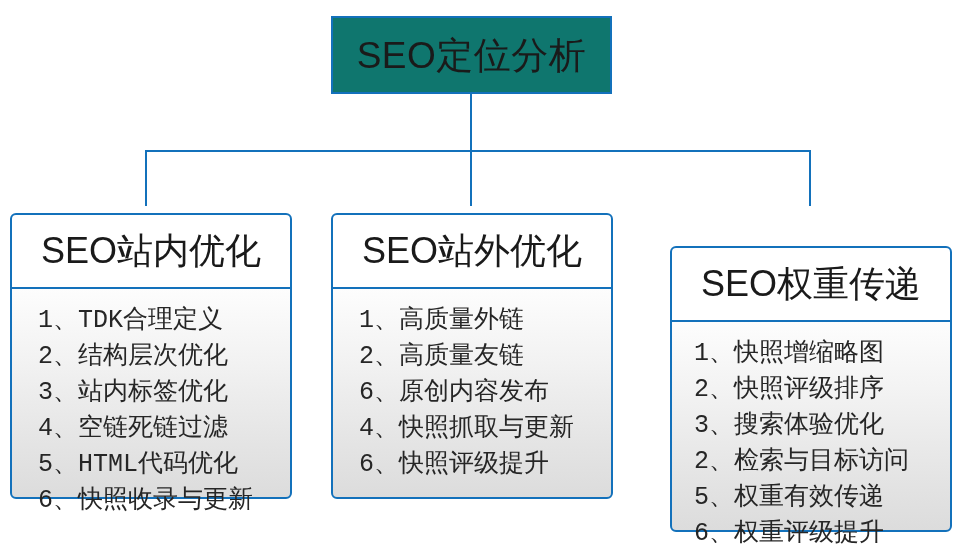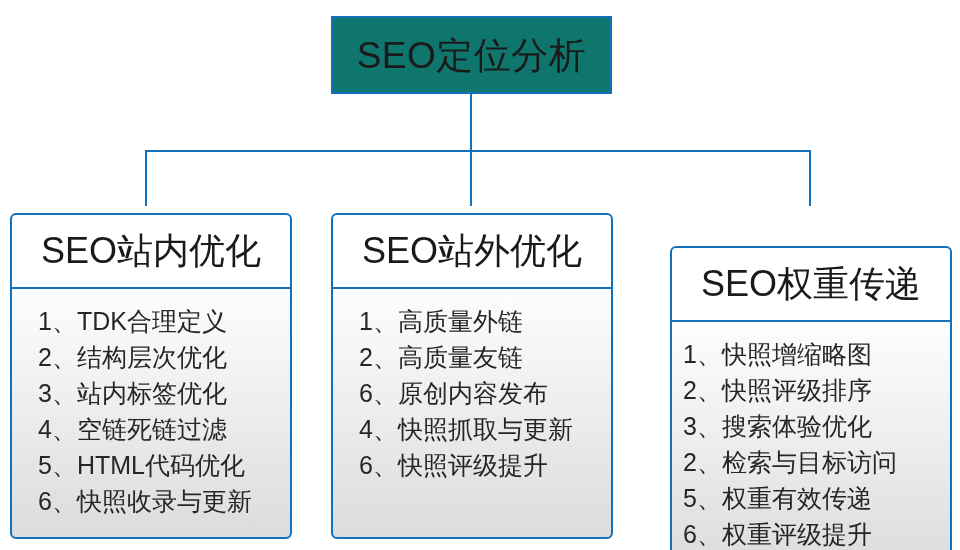--- a/index.html
+++ b/index.html
@@ -77,38 +77,39 @@
   .col-header-label {
     font-size: 36px;
     color: #1a1a1a;
     line-height: 1;
     white-space: nowrap;
   }
 
   .col-list {
     box-sizing: border-box;
     width: 100%;
-    height: 252px;
+    height: 212px;
     margin-top: -2px;
     border: 2px solid #1371bb;
     border-radius: 0 0 6px 6px;
     background: linear-gradient(to bottom, #fdfdfd 0%, #f2f2f2 35%, #e4e4e4 75%, #dcdcdc 100%);
     padding: 14px 0 0 0;
     display: flex;
     flex-direction: column;
     align-items: flex-start;
+    font-family: Liberation Mono, monospace;
   }
   .list-item {
     font-size: 25px;
     color: #262626;
     line-height: 36px;
     white-space: nowrap;
     padding-left: 26px;
   }
-  .col-3 .list-item { padding-left: 11px; }
+  .col-3 .list-item { padding-left: 22px; }
 </style>
 </head>
 <body>
 
 <div id="diagram">
 
   <div class="root-box">
     <span class="root-label">SEO定位分析</span>
   </div>
 

